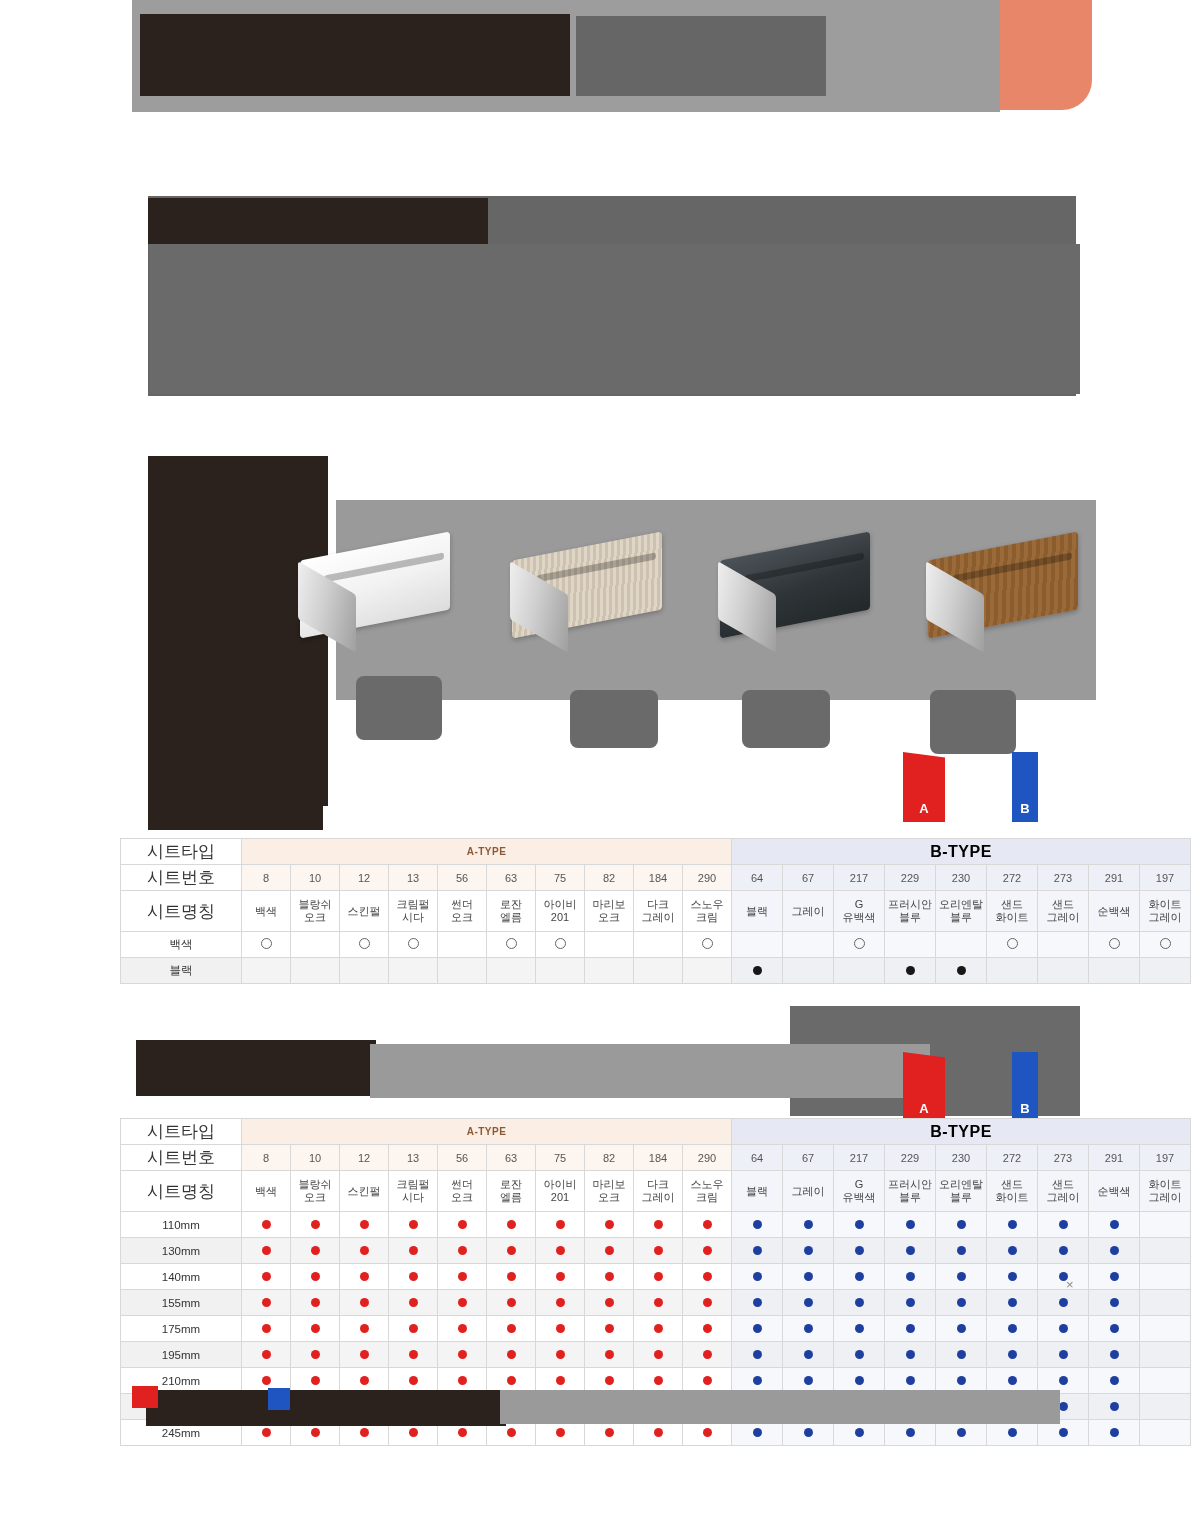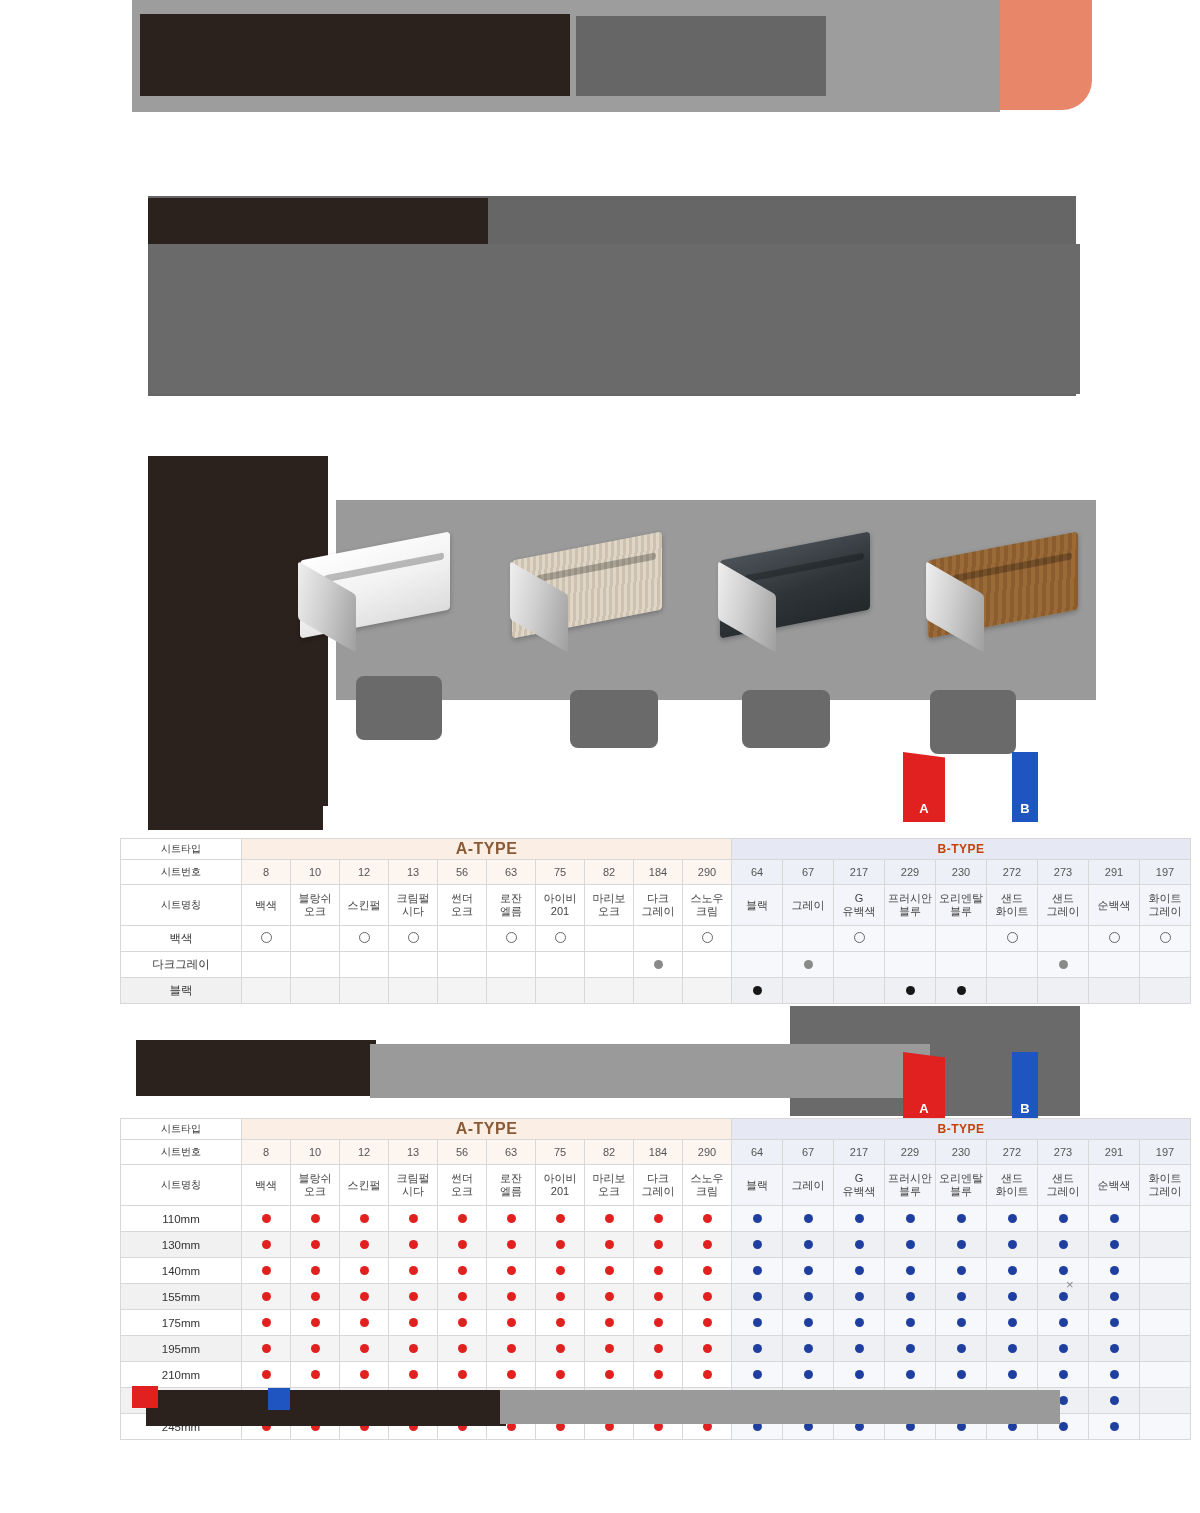--- a/index.html
+++ b/index.html
@@ -78,23 +78,23 @@
   .tab.red{background:#e0211f;clip-path:polygon(0 0,100% 8%,100% 100%,0 100%);}
   .tab.blue{background:#1f55c0;width:26px;}
   #tabA1{left:903px;top:752px;}
   #tabB1{left:1012px;top:752px;}
   #tabA2{left:903px;top:1052px;}
   #tabB2{left:1012px;top:1052px;}
 
   
   table{border-collapse:collapse;position:absolute;font-size:11px;color:#333;}
   table td{border:1px solid #d8d8d8;text-align:center;vertical-align:middle;}
-  .lbl{background:#ffffff;color:#333;font-size:10px;width:118px;}
-  .hdr-a{background:#fbeee4;font-weight:700;color:#8a5a36;font-size:16px;letter-spacing:.5px;}
-  .hdr-b{background:#e6e9f3;font-weight:700;color:#c2410c;font-size:12px;letter-spacing:.5px;}
+  .lbl{background:#ffffff;color:#333;font-size:17px;width:118px;}
+  .hdr-a{background:#fbeee4;font-weight:700;color:#8a5a36;font-size:10px;letter-spacing:.5px;}
+  .hdr-b{background:#e6e9f3;font-weight:700;color:#000000;font-size:16px;letter-spacing:.5px;}
   .num-a{background:#fdf6f0;color:#555;height:22px;}
   .num-b{background:#eef0f7;color:#555;height:22px;}
   .nm{height:38px;line-height:13px;font-size:11px;color:#444;}
   .nm-a{background:#ffffff;}
   .nm-b{background:#f4f5fa;}
   .rowlbl{background:#ffffff;height:23px;font-size:11.5px;}
   .rowlbl.alt{background:#f1f1f1;}
   .cell{height:23px;background:#ffffff;}
   .cell.alt{background:#f4f4f4;}
   .cell.bcol{background:#f7f8fb;}
@@ -231,42 +231,20 @@
           <td class="cell bcol"></td>
           <td class="cell bcol"><span class="ring"></span></td>
           <td class="cell bcol"></td>
           <td class="cell bcol"></td>
           <td class="cell bcol"><span class="ring"></span></td>
           <td class="cell bcol"></td>
           <td class="cell bcol"><span class="ring"></span></td>
           <td class="cell bcol"><span class="ring"></span></td>
         </tr>
         <tr>
-          <td class="rowlbl">다크그레이</td>
-          <td class="cell"></td>
-          <td class="cell"></td>
-          <td class="cell"></td>
-          <td class="cell"></td>
-          <td class="cell"></td>
-          <td class="cell"></td>
-          <td class="cell"></td>
-          <td class="cell"></td>
-          <td class="cell"><span class="dot grey"></span></td>
-          <td class="cell"></td>
-          <td class="cell bcol"></td>
-          <td class="cell bcol"><span class="dot grey"></span></td>
-          <td class="cell bcol"></td>
-          <td class="cell bcol"></td>
-          <td class="cell bcol"></td>
-          <td class="cell bcol"></td>
-          <td class="cell bcol"><span class="dot grey"></span></td>
-          <td class="cell bcol"></td>
-          <td class="cell bcol"></td>
-        </tr>
-        <tr>
           <td class="rowlbl alt">블랙</td>
           <td class="cell alt"></td>
           <td class="cell alt"></td>
           <td class="cell alt"></td>
           <td class="cell alt"></td>
           <td class="cell alt"></td>
           <td class="cell alt"></td>
           <td class="cell alt"></td>
           <td class="cell alt"></td>
           <td class="cell alt"></td>

